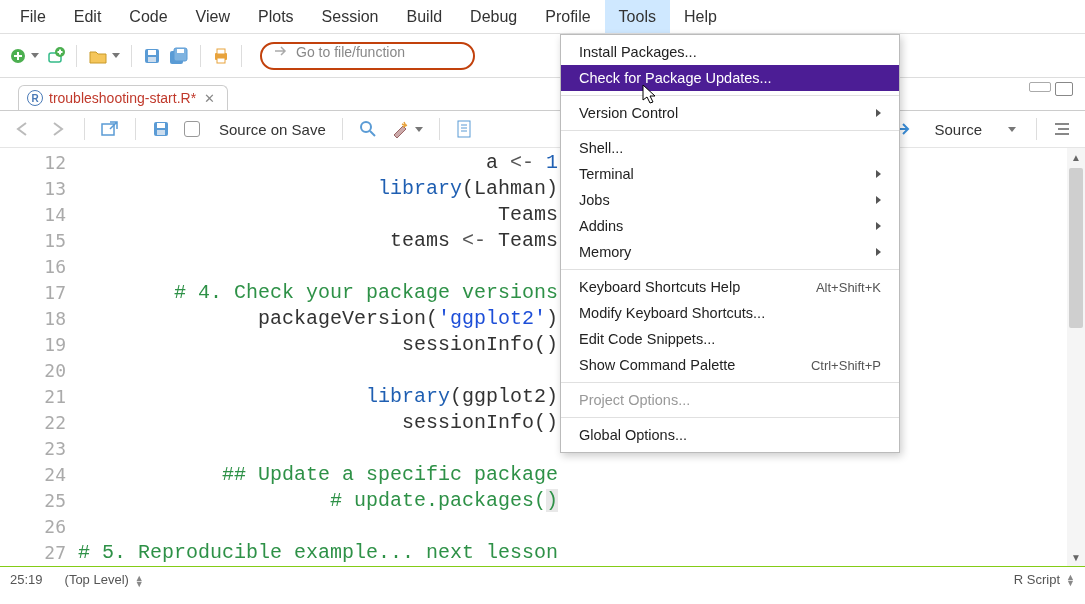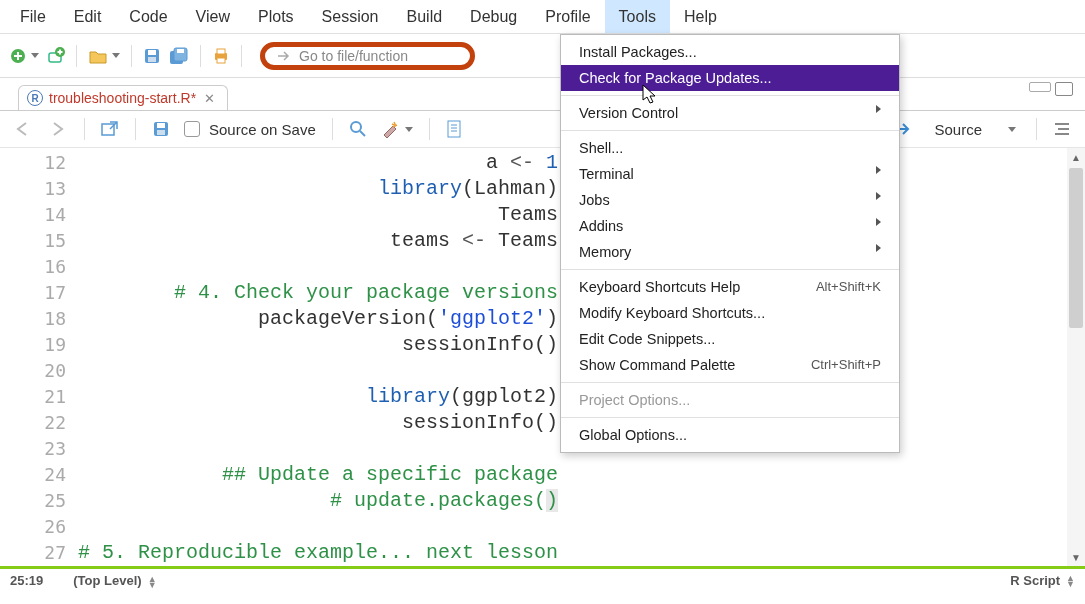--- a/index.html
+++ b/index.html
@@ -49,22 +49,22 @@
 .tb-sep { width: 1px; height: 22px; background: #ddd; margin: 0 6px; }
 .dropdown-arrow {
   width: 0; height: 0;
   border-left: 4px solid transparent;
   border-right: 4px solid transparent;
   border-top: 5px solid #777;
   margin-left: 4px;
 }
 .goto-box {
   display: flex;
-  align-items: center;
-  border: 5px solid #c2410c;
+  align-items: flex-start;
+  border: 2px solid #c2410c;
   border-radius: 14px;
   height: 28px;
   padding: 0 12px;
   margin-left: 10px;
   color: #888;
   font-size: 14px;
   width: 215px;
 }
 .goto-box svg { margin-right: 8px; }
 
@@ -190,28 +190,27 @@
   background: #cfcfcf;
   border-radius: 2px;
   flex: 0 0 160px;
   margin-top: 2px;
 }
 
 .statusbar {
   display: flex;
   align-items: center;
   height: 26px;
-  border-top: 3px solid #84cc16;
+  border-top: 1px solid #84cc16;
   font-size: 13px;
   padding: 0 10px;
   color: #555;
-  font-weight: bold;
 }
 .statusbar .scope {
-  margin-left: 30px;
+  margin-left: 22px;
   display: flex;
   align-items: flex-end;
   gap: 6px;
 }
 .statusbar .updown { font-size: 9px; line-height: 6px; color: #888; display: inline-flex; flex-direction: column; }
 .statusbar .spacer { flex: 1; }
 
 
 .dropdown {
   position: absolute;
@@ -219,20 +218,21 @@
   top: 34px;
   width: 340px;
   background: #fff;
   border: 1px solid #bbb;
   box-shadow: 2px 3px 8px rgba(0,0,0,0.2);
   z-index: 100;
   padding: 4px 0;
 }
 .dropdown .dd-item {
   display: flex;
+  align-items: center;
   justify-content: space-between;
   padding: 5px 18px;
   font-size: 14.5px;
   color: #222;
 }
 .dropdown .dd-item.highlight { background: #4c1d95; color: #fff; }
 .dropdown .dd-item.disabled { color: #999; }
 .dropdown .dd-sep {
   height: 1px;
   background: #e0e0e0;
@@ -361,21 +361,21 @@
       </svg>
   </div>
   <div class="tb-sep"></div>
   <div class="etb-btn">
     <svg width="18" height="18">
         <rect x="2" y="2" width="14" height="14" rx="2" fill="#5a9bd5"></rect>
         <rect x="5" y="3" width="8" height="5" fill="#fff"></rect>
         <rect x="5" y="10" width="8" height="5" fill="#cde"></rect>
       </svg>
   </div>
-  <div class="etb-btn" style="gap:5px;">
+  <div class="etb-btn" style="gap:15px;">
     <span class="etb-checkbox"></span>
     <span class="etb-label">Source on Save</span>
   </div>
   <div class="tb-sep"></div>
   <div class="etb-btn">
     <svg width="18" height="18">
         <circle cx="7" cy="7" r="5" fill="none" stroke="#5a9bd5" stroke-width="2"></circle>
         <line x1="11" y1="11" x2="16" y2="16" stroke="#5a9bd5" stroke-width="2"></line>
       </svg>
   </div>

